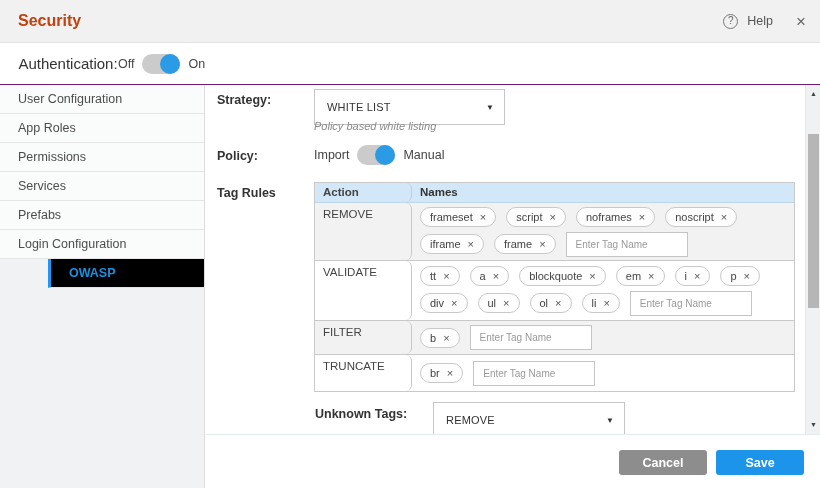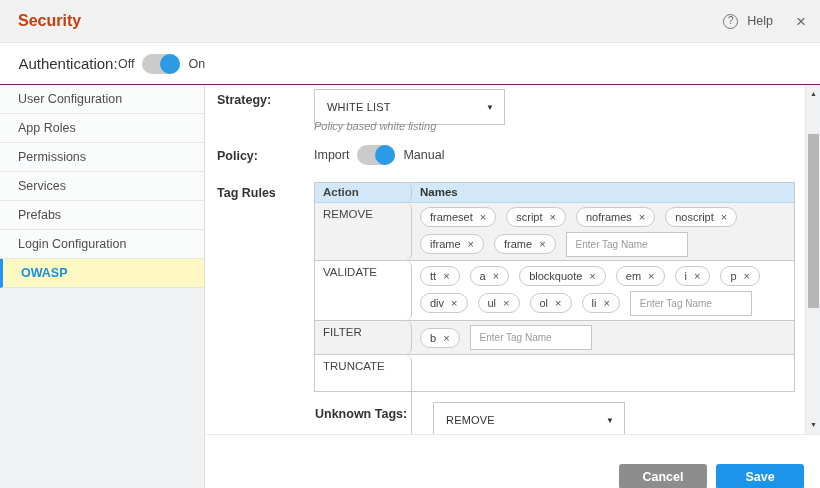--- a/index.html
+++ b/index.html
@@ -30,22 +30,22 @@
 
   
   .main { position:absolute; top:84px; left:0; width:820px; height:404px; border-top:1px solid #701a75; }
 
   
   .sidebar { position:absolute; top:0; left:0; width:205px; height:404px;
     background:#f1f2f4; border-right:1px solid #ddd; }
   .sb-item { height:29px; display:flex; align-items:center; padding-left:18px;
     background:#fafbfb; border-bottom:1px solid #e5e5e5; font-size:12.5px; color:#4d4d4d;
     cursor:pointer; }
-  .sb-item.selected { background:#fef9c3; border-left:3px solid #2196f3; 
-    color:#1a90e0; font-weight:700; }
+  .sb-item.selected { background:#000000; border-left:3px solid #2196f3; 
+    color:#1a90e0; font-weight:700;margin-left:48px; }
 
   
   .content { position:absolute; top:0; left:206px; width:599px; height:349px;
     background:#fff; overflow:hidden; }
   .fld-label { position:absolute; font-size:12.5px; color:#333;font-weight:bold; }
   .dropdown { position:absolute; height:36px; background:#fff; border:1px solid #c6c6c6;
     display:flex; align-items:center; padding:0 10px 0 12px; cursor:pointer; }
   .dropdown .dd-value { flex:1; font-size:11px; color:#333; letter-spacing:.2px; }
   .dropdown .dd-arrow { font-size:8px; color:#333; }
   .hint { position:absolute; font-size:11px; font-style:italic; color:#8a8a8a; }
@@ -59,42 +59,42 @@
   .tr.thead { background:#d2e7f7; border-bottom:1px solid #bdd6ea; height:20px; }
   .th { font-size:11.5px; font-weight:700; color:#333; padding:3px 8px; }
   .td-action { width:97px; flex:0 0 97px; border-right:1px solid #c9c9c9;
     font-size:11.5px; color:#444; padding:5px 8px;border-radius:6px; }
   .thead .td-action { padding:3px 8px; }
   .td-names { flex:1; display:flex; flex-wrap:wrap; gap:5px 10px; align-items:center;
     align-content:center; padding:4px 8px; overflow:hidden; }
   .row-remove { height:58px; background:#f2f2f2; }
   .row-validate { height:60px; background:#fff; }
   .row-filter { height:34px; background:#f2f2f2; }
-  .row-truncate { height:36px; background:#fff;flex-direction:column; }
+  .row-truncate { height:36px; background:#fff; }
   .pill { display:inline-flex; align-items:center; background:#fdfdfd;
     border:1px solid #c9c9c9; border-radius:10px; padding:2px 9px; font-size:11px; color:#444;
     line-height:14px; white-space:nowrap; }
   .pill-x { margin-left:7px; color:#555; font-size:11px; cursor:pointer; }
   .tag-input { width:122px; height:25px; border:1px solid #c5c5c5; background:#fff;
     font-size:10px; color:#555; padding:0 9px; outline:none;
     font-family:"Liberation Sans","DejaVu Sans",sans-serif; }
   .tag-input::placeholder { color:#9a9a9a; }
 
   
   .scrollbar { position:absolute; top:0; right:0; width:15px; height:349px; background:#f0f1f2;
     border-left:1px solid #e6e6e6; }
   .sb-arrow { position:absolute; left:0; width:15px; height:14px; font-size:7px; color:#444;
     text-align:center; line-height:14px; }
   .sb-arrow.up { top:2px; }
   .sb-arrow.down { bottom:2px; }
   .sb-thumb { position:absolute; left:2px; top:49px; width:11px; height:174px; background:#b6b6b6; }
 
   
   .footer { position:absolute; left:206px; top:349px; width:614px; height:55px; background:#fff;
-    border-top:1px solid #e2ebf2; display:flex; justify-content:flex-end; align-items:flex-end;
+    border-top:1px solid #e2ebf2; display:flex; justify-content:flex-end; align-items:flex-start;
     gap:9px; padding:15px 16px 0 0; }
   .btn { width:88px; height:25px; border:none; border-radius:3px; color:#fff; font-size:12.5px;
     font-weight:700; cursor:pointer; font-family:"Liberation Sans","DejaVu Sans",sans-serif; }
   .btn-cancel { background:#8d8d8d; }
   .btn-save { background:#1b94e9; }
 </style>
 </head>
 <body>
 
 <div class="app">

